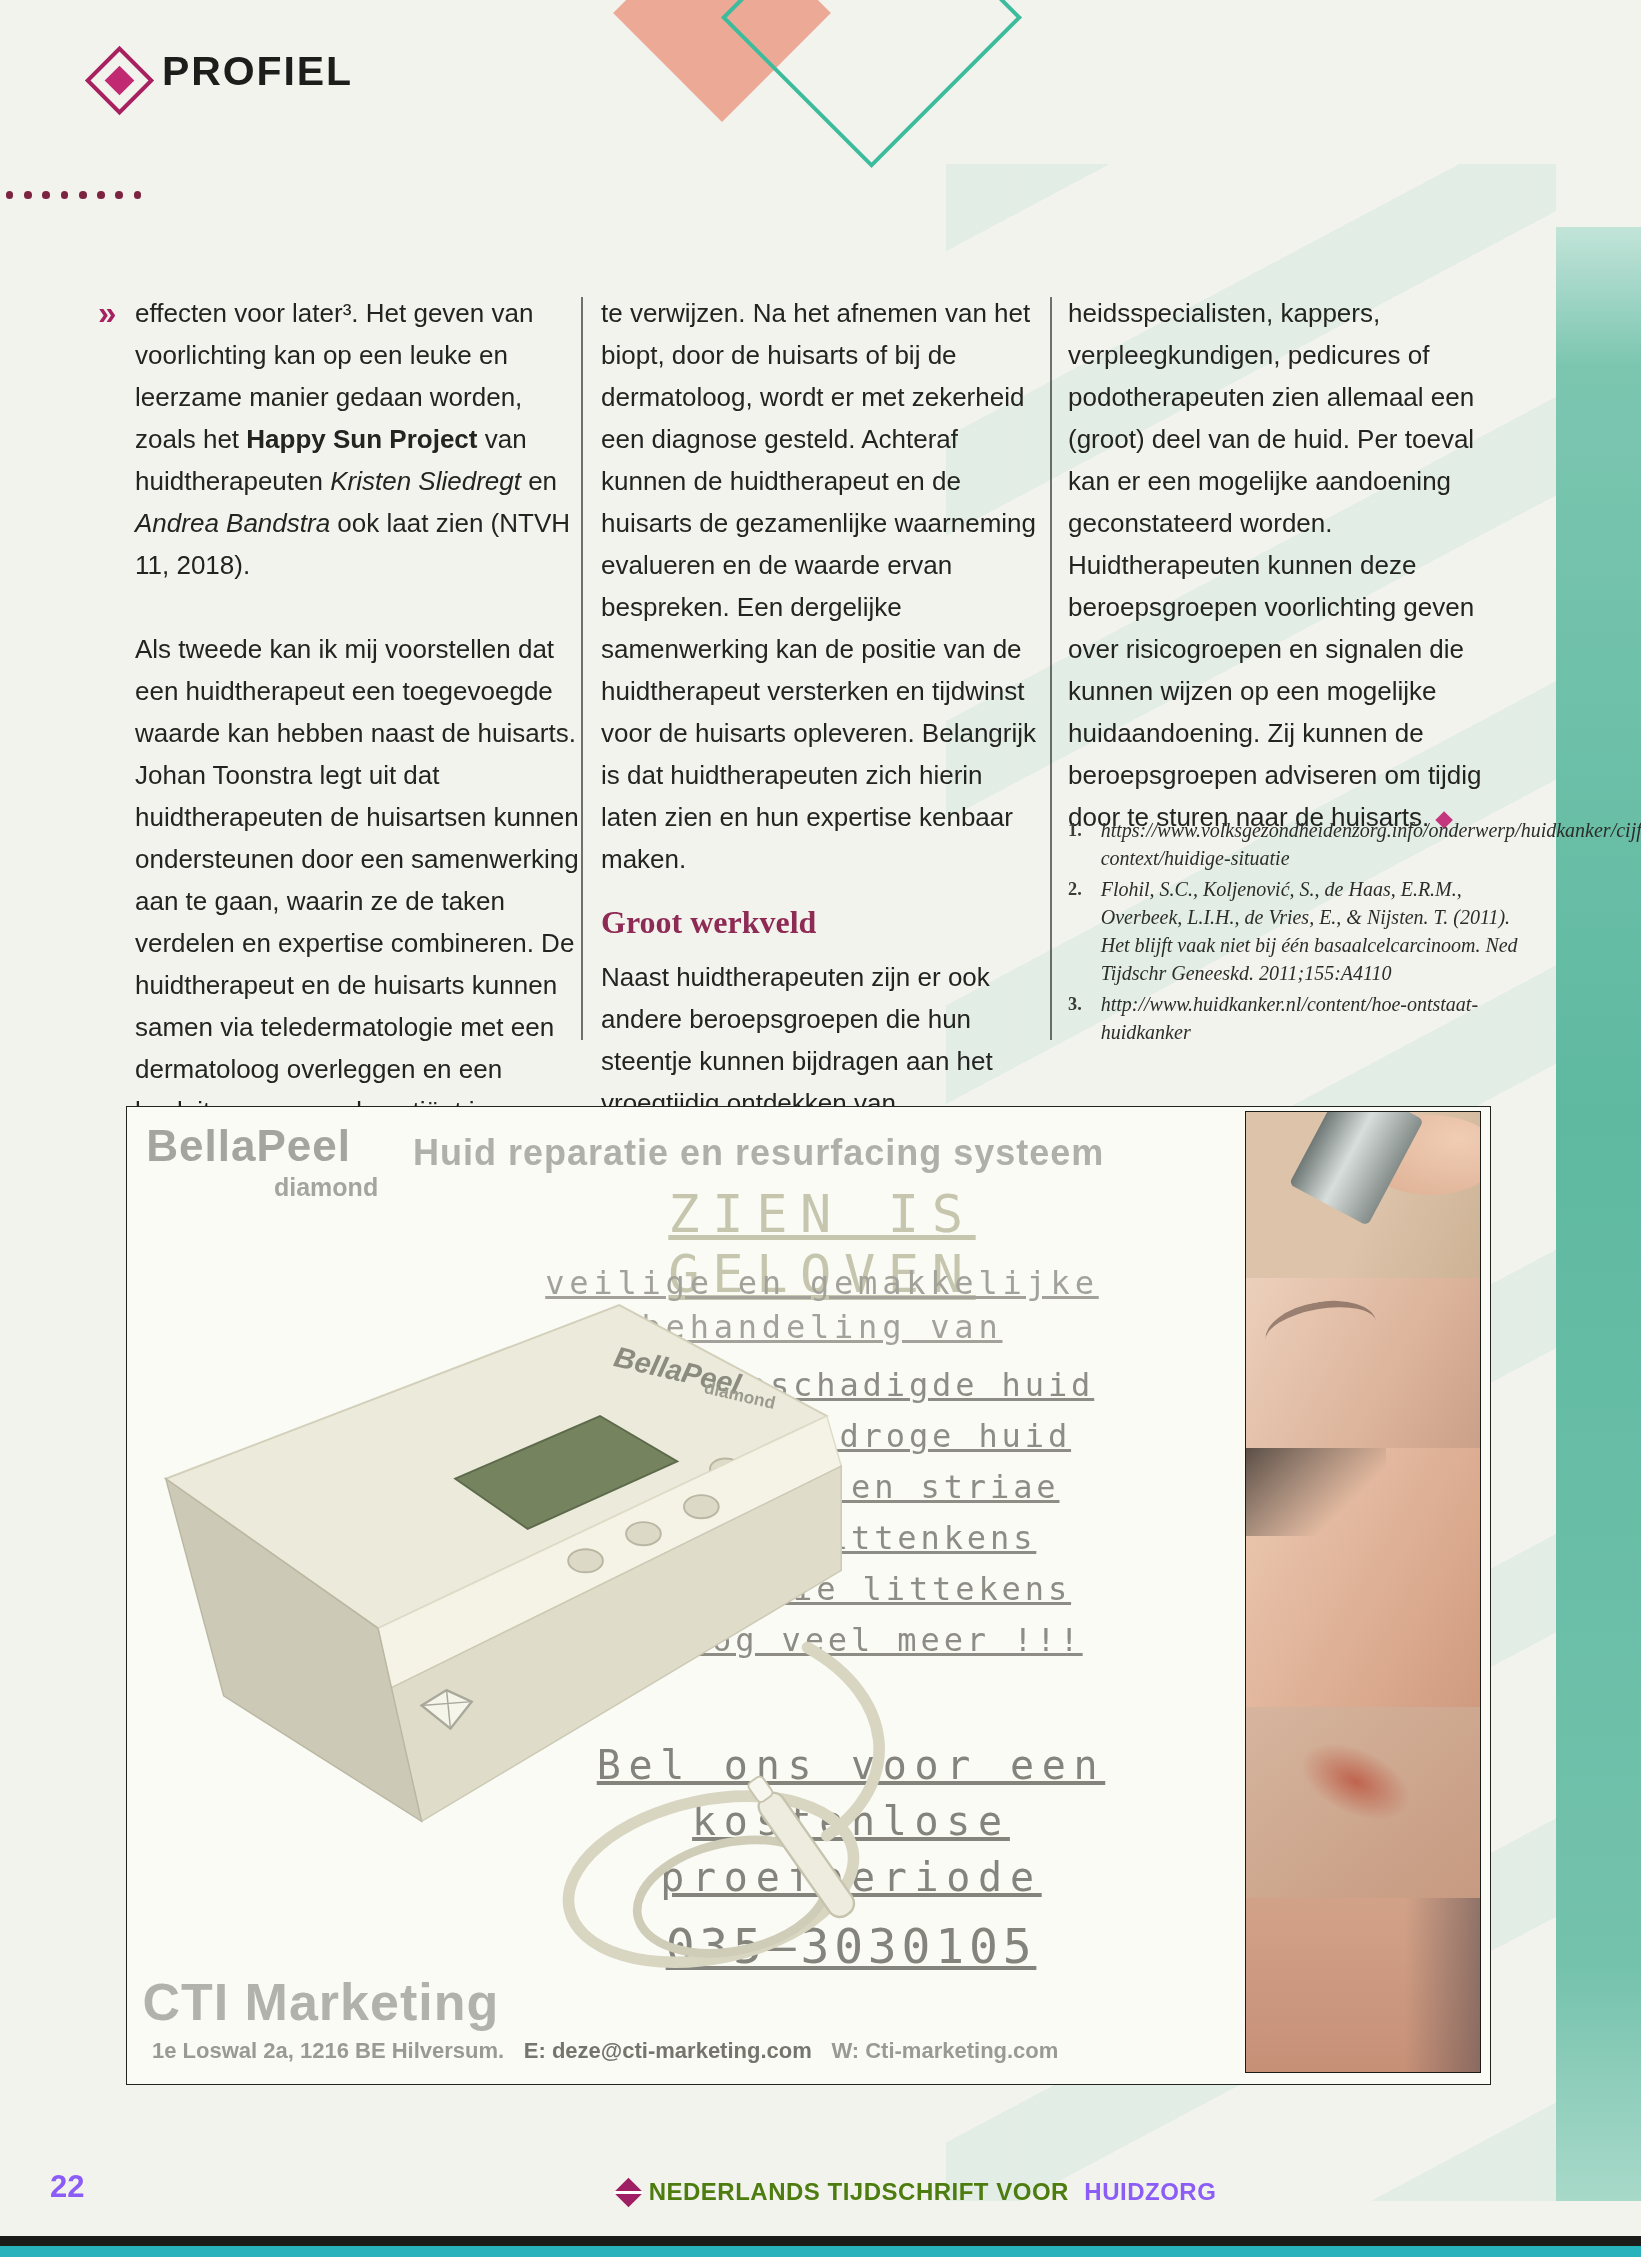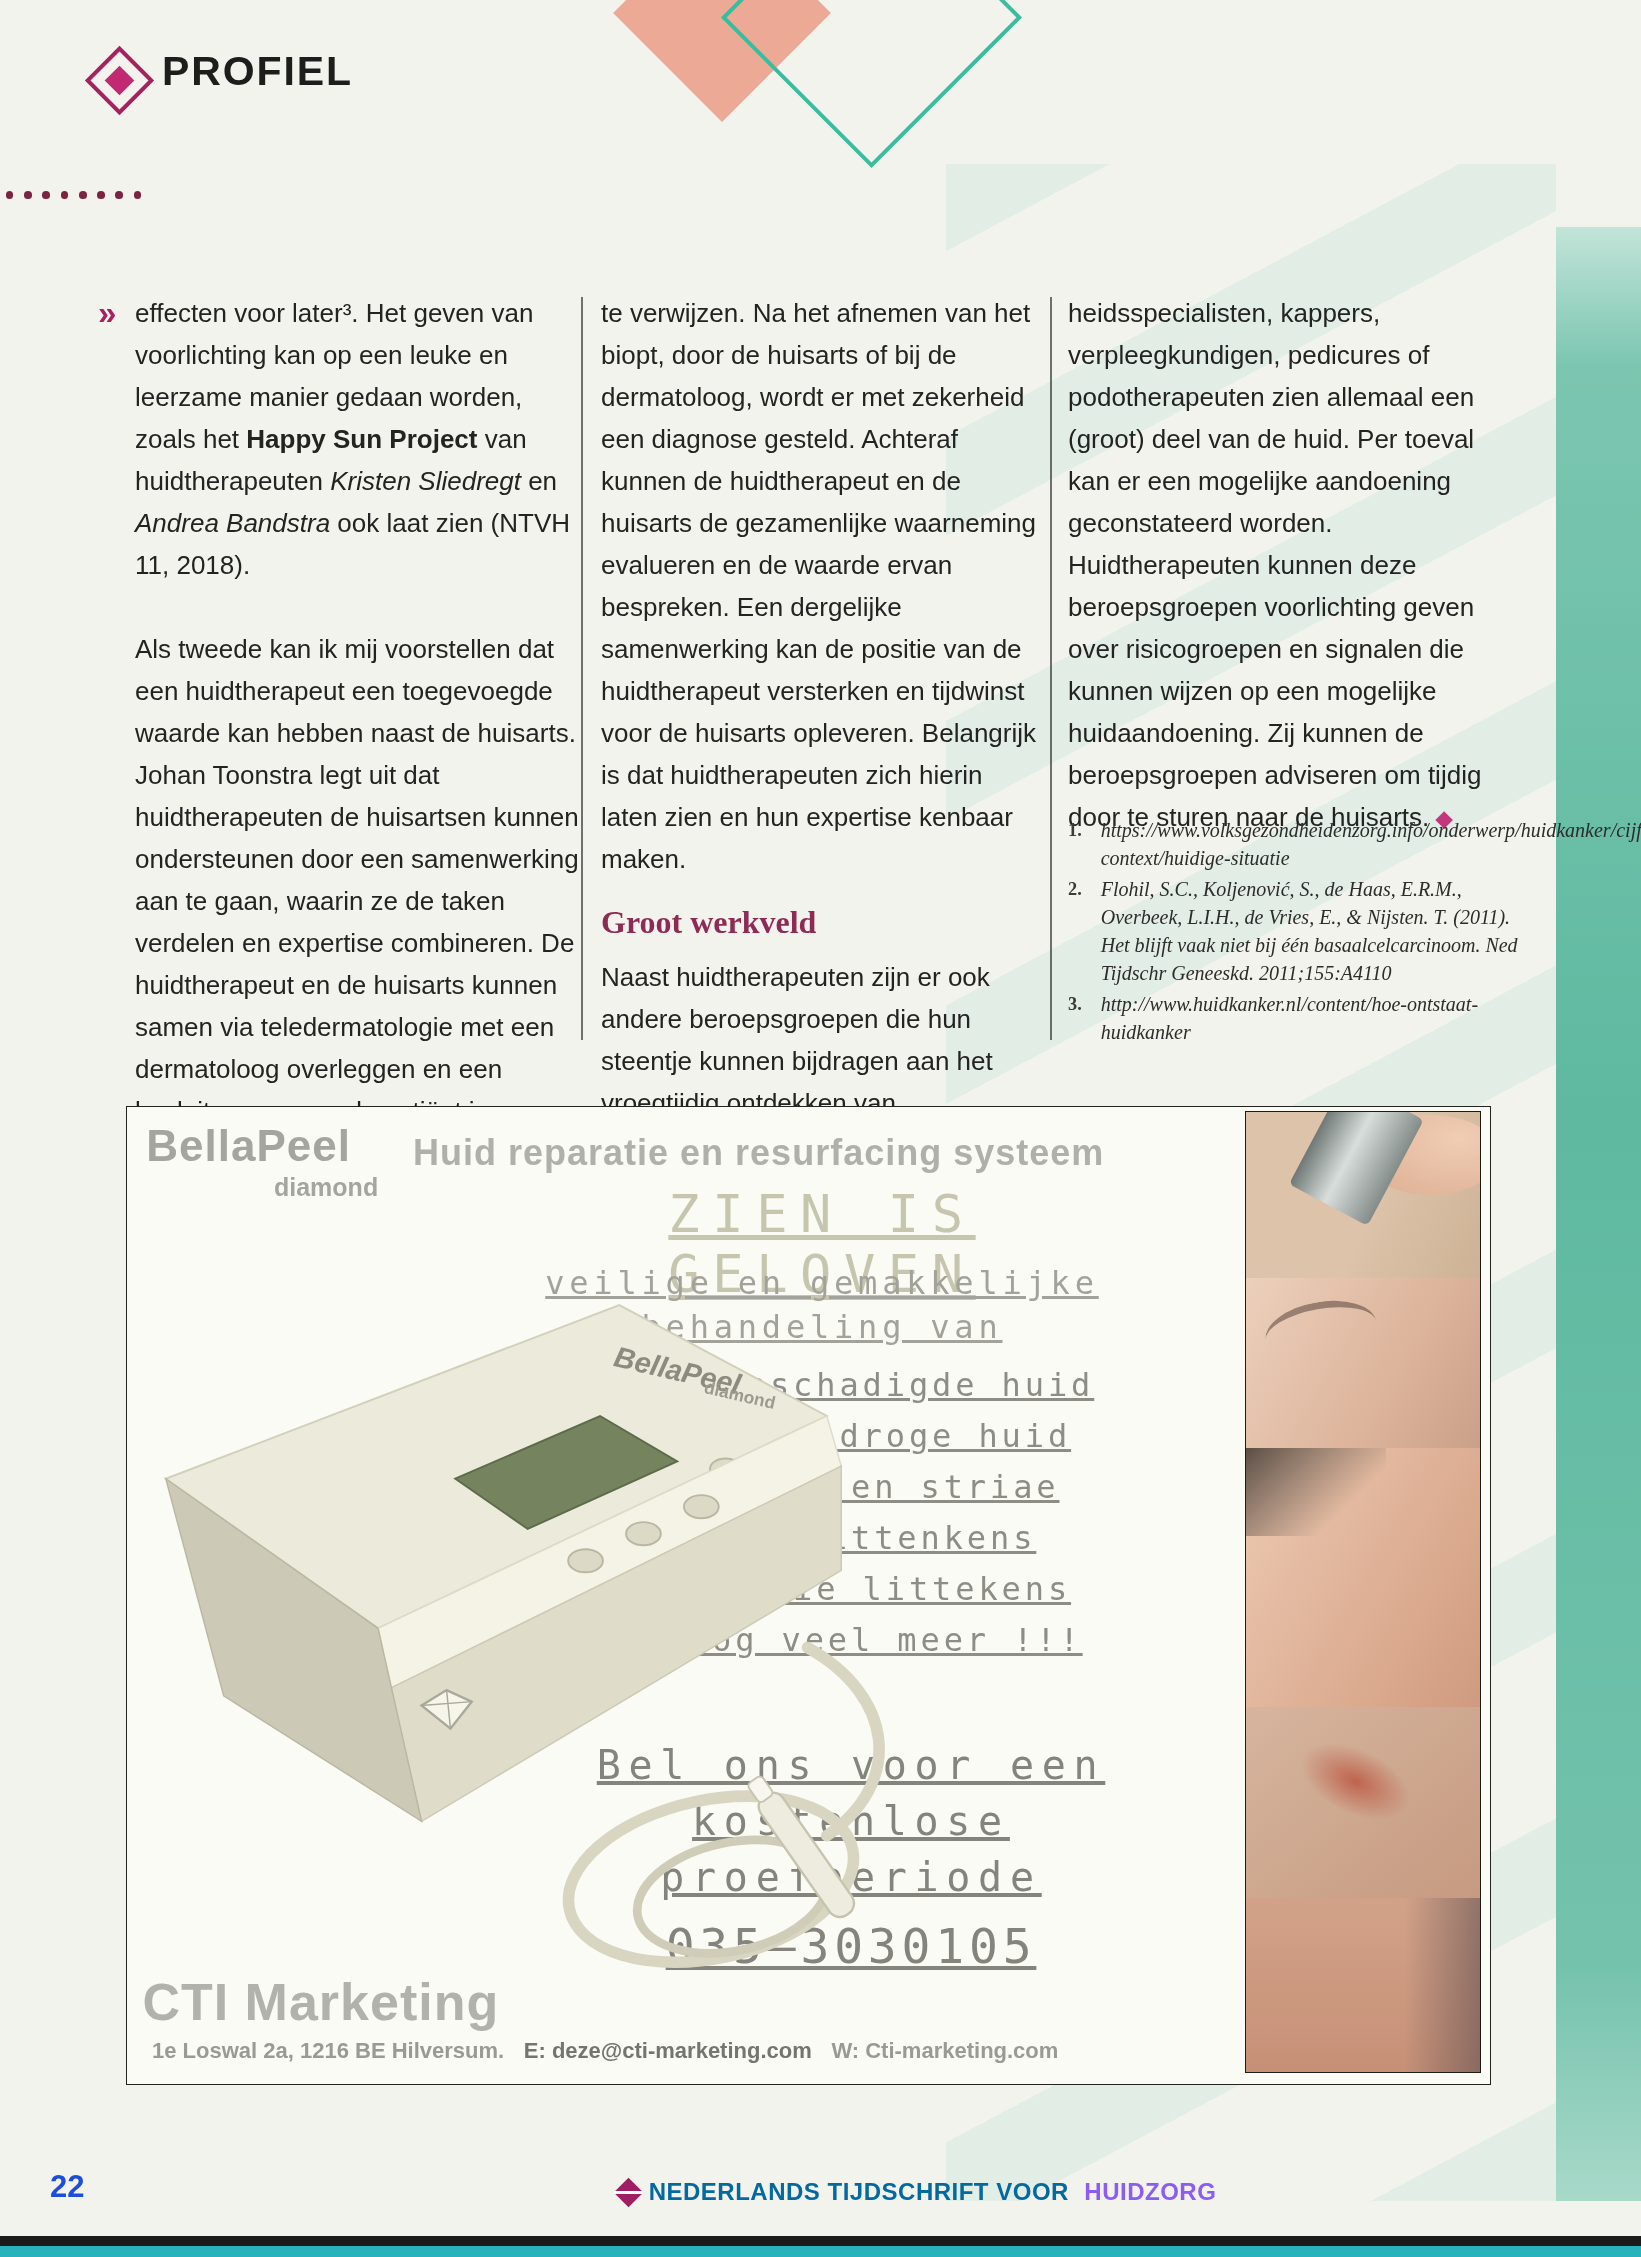--- a/index.html
+++ b/index.html
@@ -82,25 +82,25 @@
   .ph3{height:259px;background:linear-gradient(120deg,#eccab2 0%,#daa98e 70%,#cf9a80 100%);}
   .ph3 .hair{position:absolute;left:0;top:0;width:60%;height:34%;
     background:linear-gradient(135deg,rgba(55,47,42,.8),rgba(55,47,42,0) 70%);}
   .ph4{height:191px;background:linear-gradient(140deg,#d6b59e 0%,#c69a80 100%);}
   .ph4 .scar{position:absolute;left:22%;top:22%;width:50%;height:34%;transform:rotate(25deg);
     background:radial-gradient(ellipse,rgba(186,76,56,.75),rgba(186,76,56,0) 70%);}
   .ph5{height:174px;background:linear-gradient(180deg,#d2a288,#c69077);}
   .ph5 .shadow{position:absolute;right:0;top:0;width:32%;height:100%;
     background:linear-gradient(270deg,rgba(66,58,66,.45),rgba(66,58,66,0));}
   
-  .page-num{left:50px;top:2169px;font-size:31px;font-weight:bold;color:#1d4ed8;}
+  .page-num{left:50px;top:2169px;font-size:31px;font-weight:bold;color:#8b5cf6;}
   .footer-logo{left:618px;top:2178px;display:flex;align-items:center;gap:9.7px;}
   .footer-diamond{width:21px;height:21px;transform:rotate(45deg);
     background:linear-gradient(135deg,#9e1f63 44%,#ffffff 44% 56%,#9e1f63 56%);}
-  .footer-text{font-size:24px;font-weight:bold;color:#0369a1;letter-spacing:0.5px;}
+  .footer-text{font-size:24px;font-weight:bold;color:#4d7c0f;letter-spacing:0.5px;}
   .footer-name{font-size:24px;font-weight:bold;color:#8b5cf6;margin-left:5.8px;letter-spacing:0.5px;}
   .strip-dark{left:0;top:2236px;width:1641px;height:9.7px;background:#1b1b19;}
   .strip-teal{left:0;top:2246px;width:1641px;height:11.6px;background:#27b2bc;}
 </style>
 </head>
 <body>
 
 <div class="abs teal-band"></div>
 <div class="abs diag-stripes"></div>
 <div class="abs deco-pink-diamond"></div>

